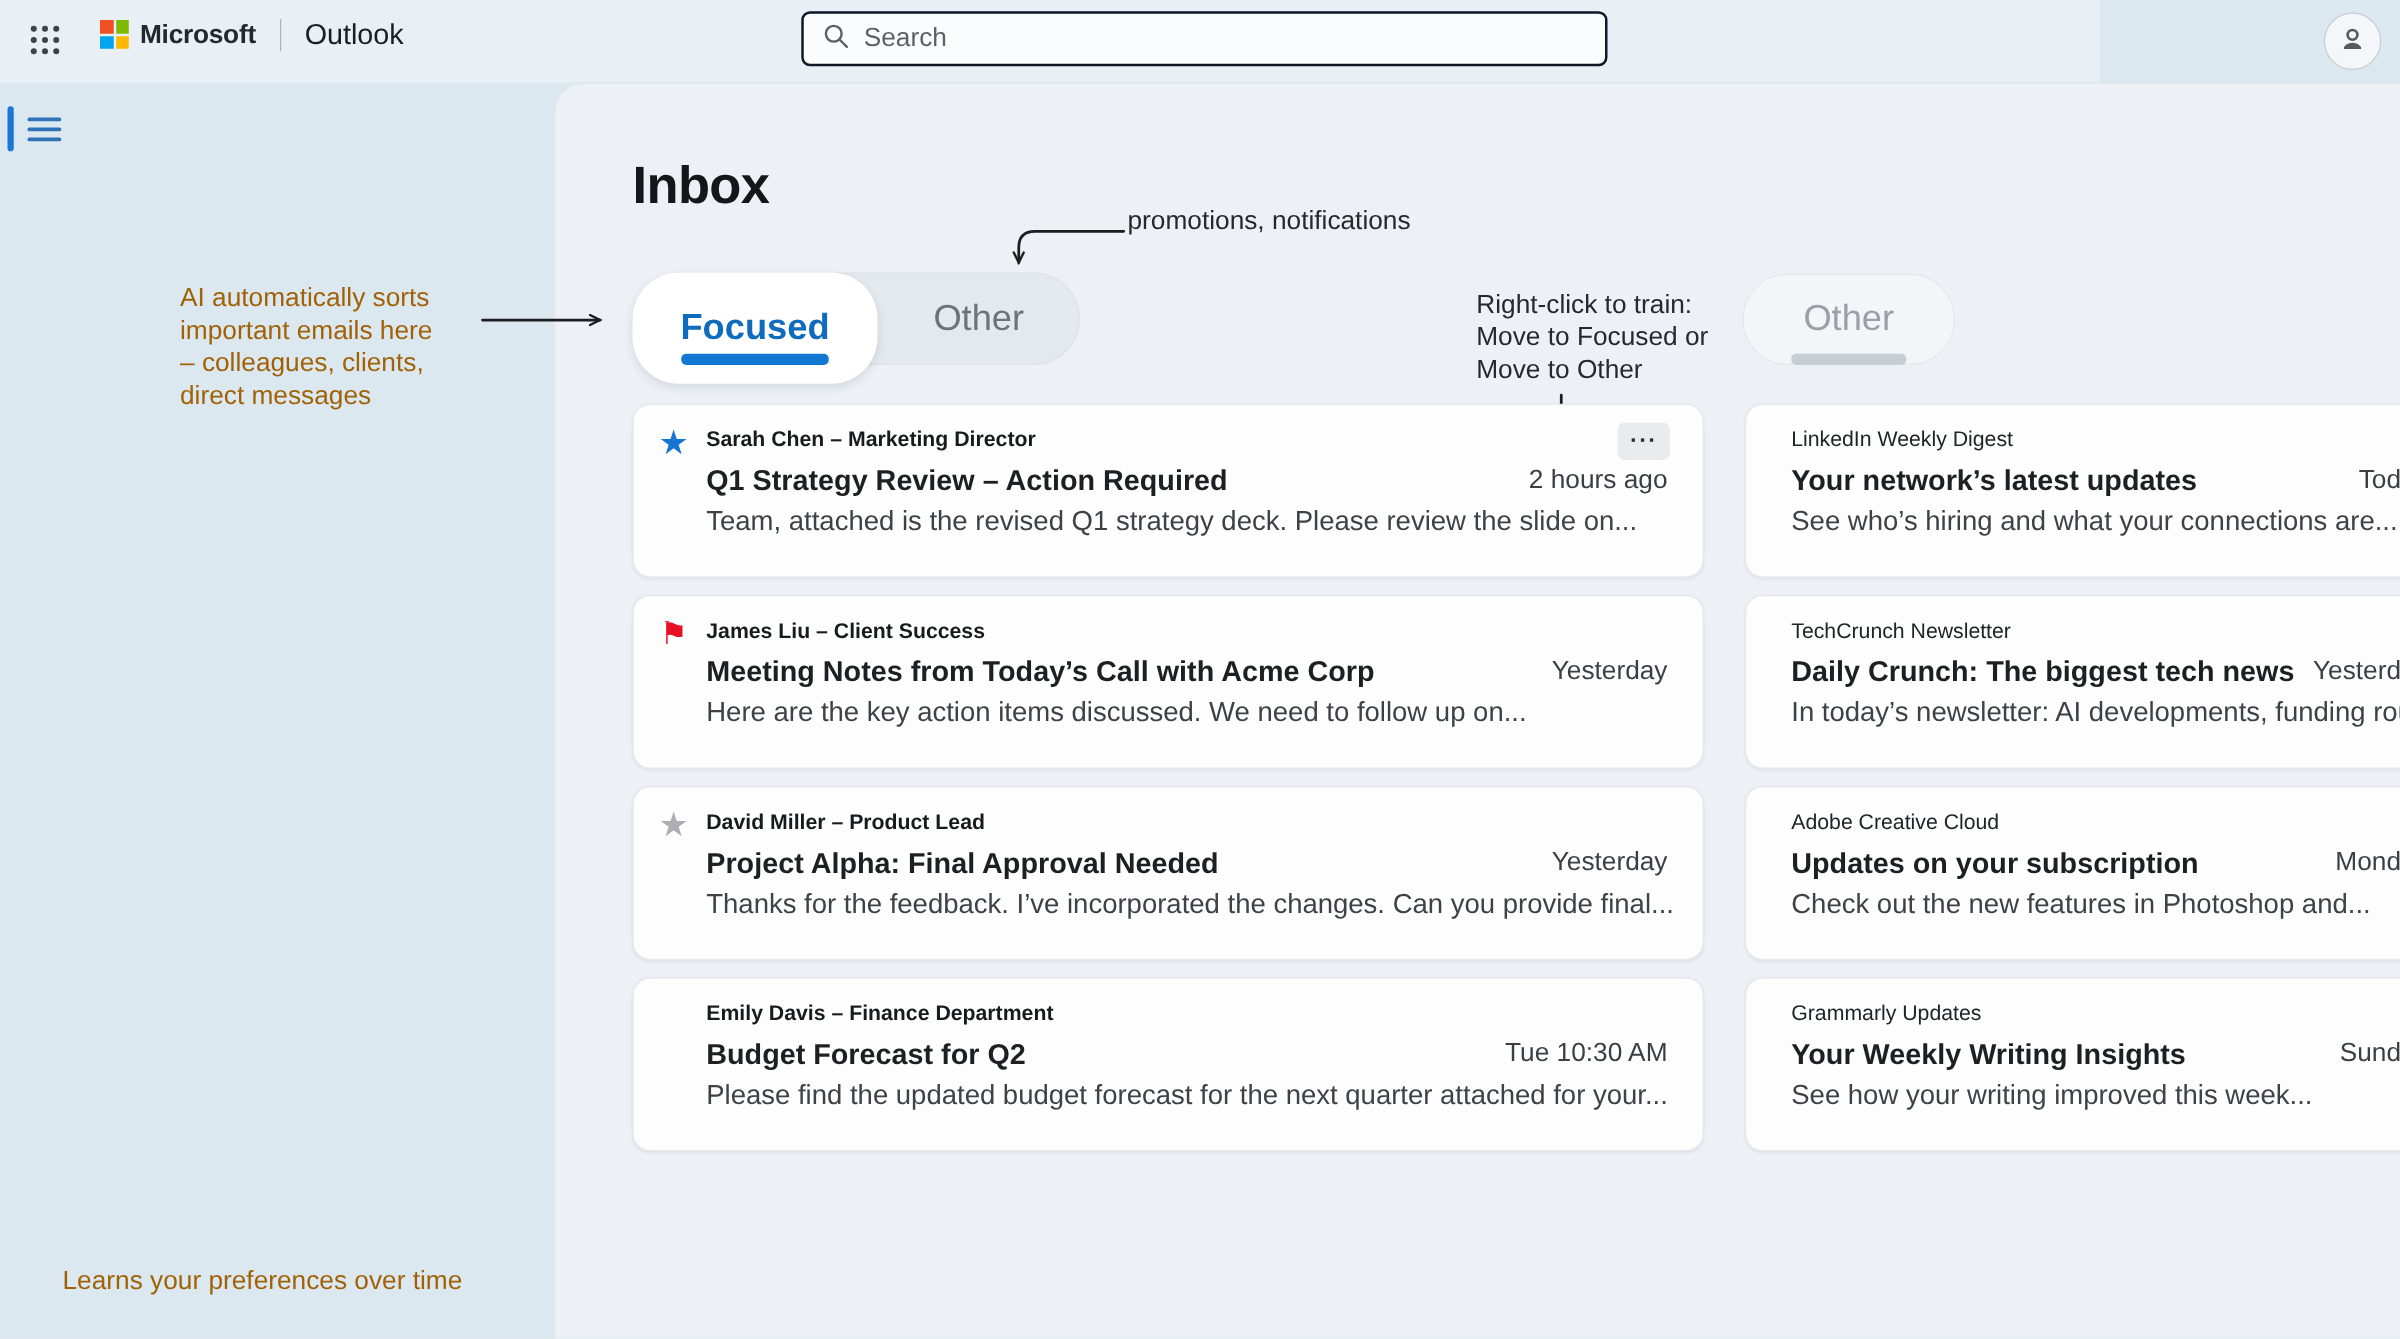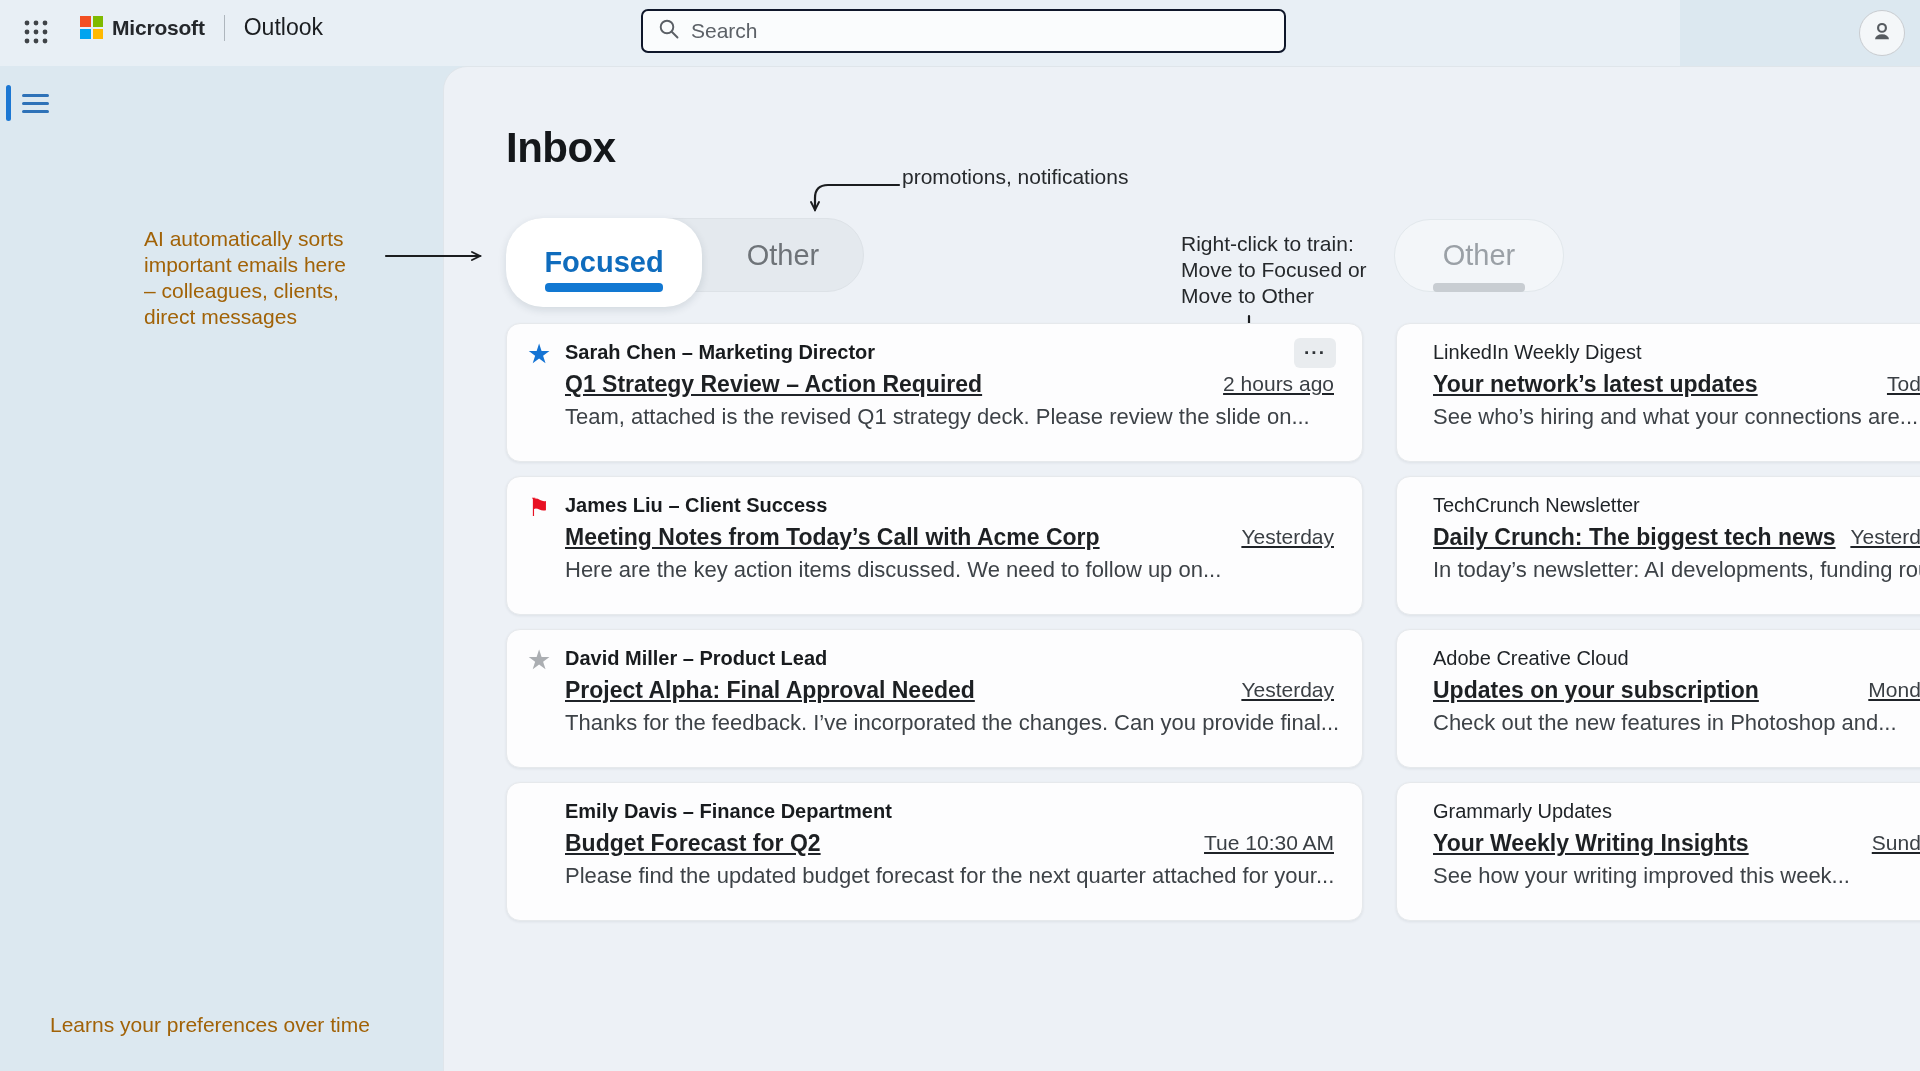--- a/index.html
+++ b/index.html
@@ -55,23 +55,23 @@
 
   
   .card { position:absolute; height:139px; background:#fdfdfe; border:1px solid #e6e9ec; border-radius:14px; box-shadow:0 1px 3px rgba(16,24,40,.07); cursor:pointer; }
   .f-card { left:506px; width:857px; padding:12px 28px 12px 58px; }
   .o-card { left:1396px; width:578px; padding:12px 30px 12px 36px; }
   .row-1 { top:323px; } .row-2 { top:476px; } .row-3 { top:629px; } .row-4 { top:782px; }
   .mail-icon { position:absolute; left:14px; top:14px; width:36px; font-size:27px; text-align:center; line-height:32px; cursor:pointer; }
   .c-star-blue { color:#1574D4; }
   .c-star-gray { color:#ABAEB2; }
   .c-flag-red  { color:#E81123; font-size:25px; }
-  .sender { font-size:20px; font-weight:700; color:#181b1e; line-height:32px; white-space:nowrap; }
+  .sender { font-size:17px; font-weight:700; color:#181b1e; line-height:32px; white-space:nowrap; }
   .o-card .sender { font-weight:400; color:#202428; }
-  .subj-row { display:flex; justify-content:space-between; align-items:center; line-height:32px;text-decoration:underline; }
+  .subj-row { display:flex; justify-content:space-between; align-items:center; line-height:32px; }
   .subject { font-size:23px; font-weight:700; color:#1d2023; white-space:nowrap; }
   .time { font-size:21px; font-weight:400; color:#3a3f44; white-space:nowrap; margin-left:12px; }
   .preview { font-size:22px; font-weight:400; color:#3d4247; line-height:30px; white-space:nowrap; margin-top:2px; }
   .more-btn { position:absolute; right:26px; top:14px; width:42px; height:30px; border:none; border-radius:6px; background:#e9ecef; color:#2f3337; font-size:19px; font-weight:700; line-height:14px; letter-spacing:1px; cursor:pointer; font-family:inherit; }
 </style>
 </head>
 <body>
 
 <div class="page">
 

